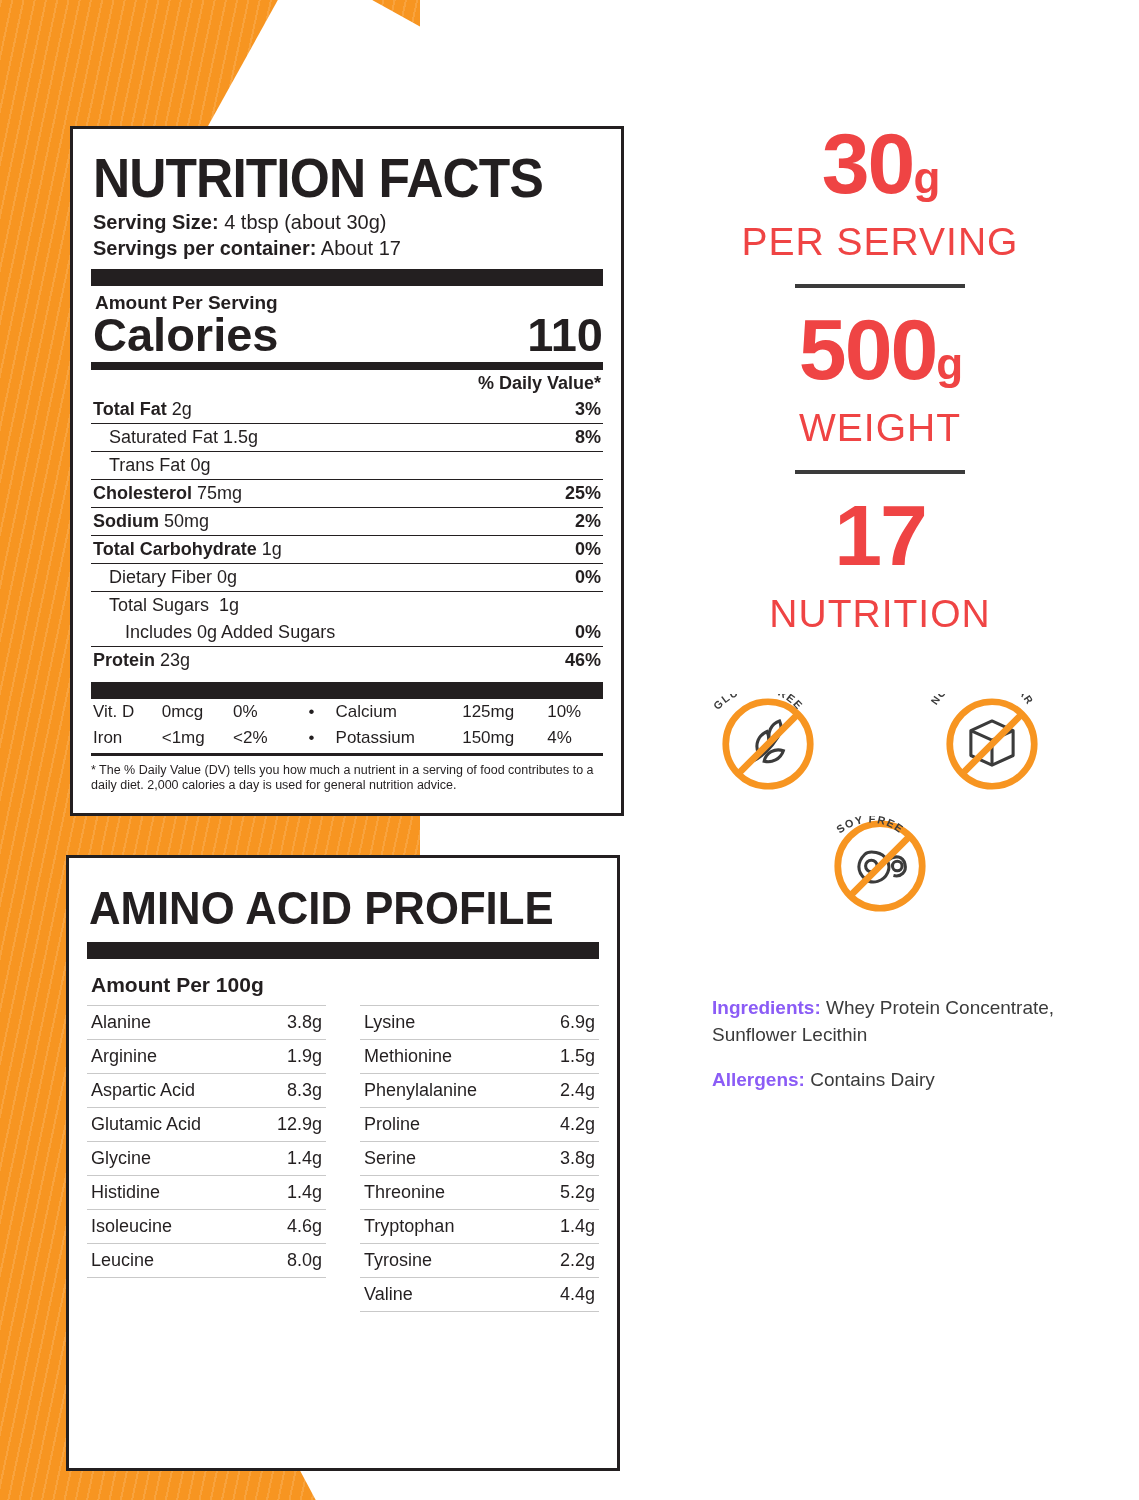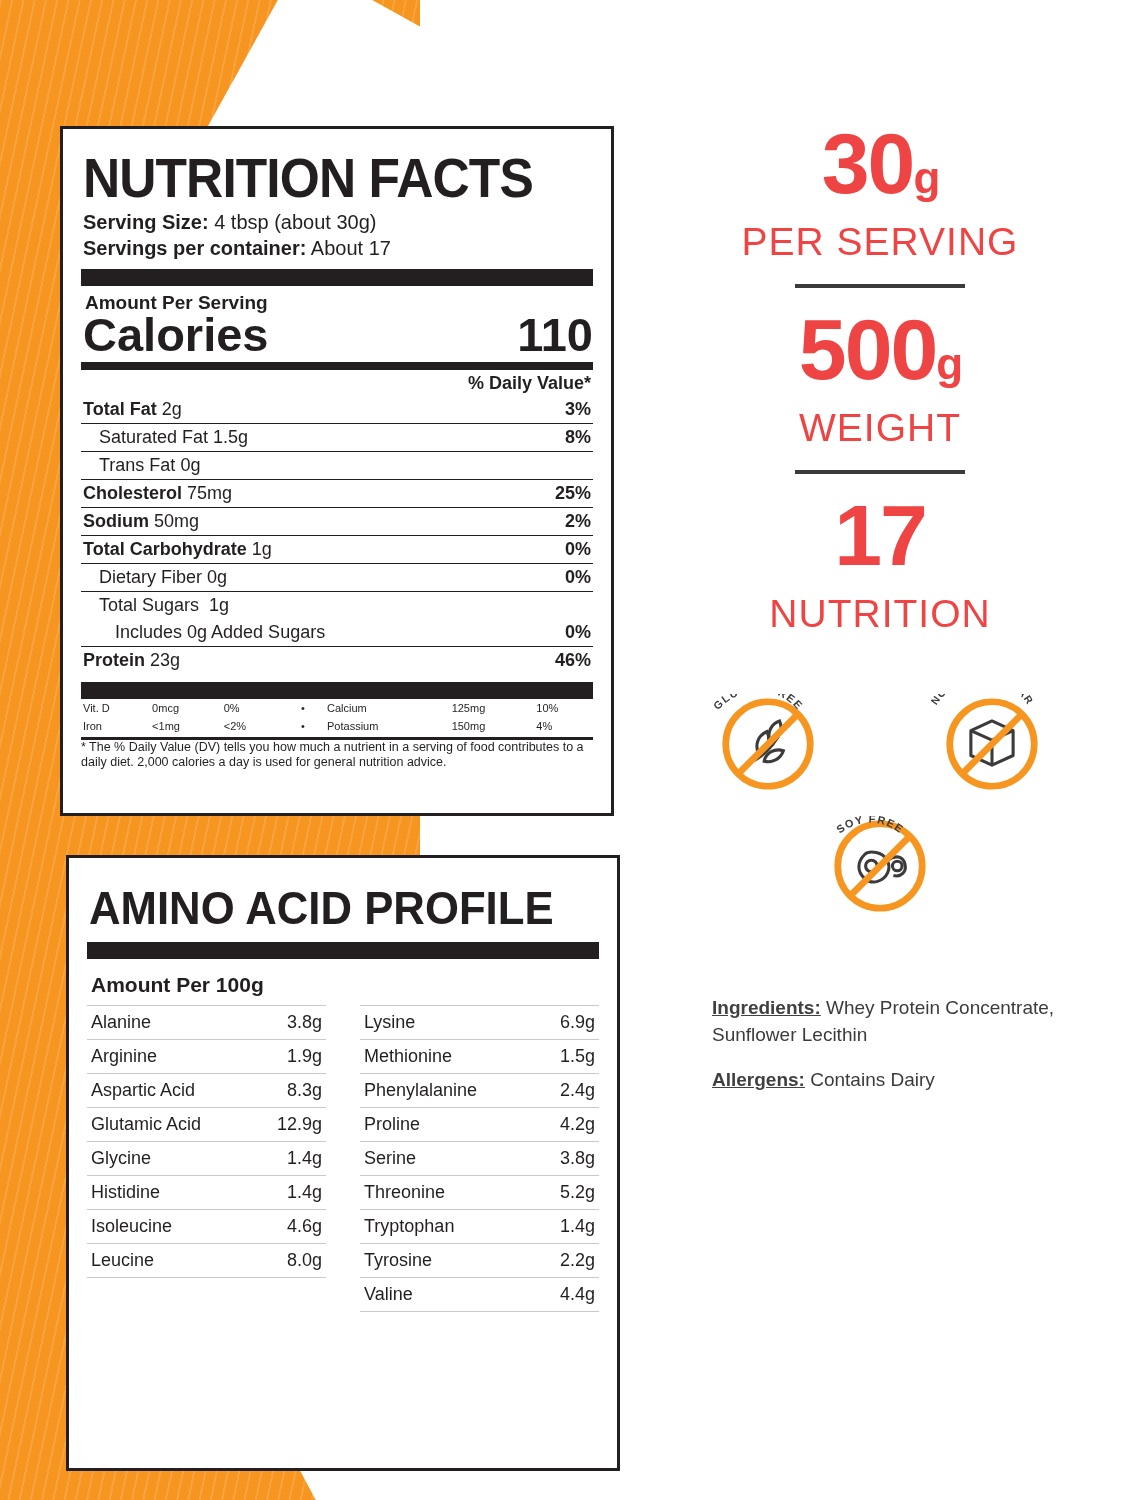--- a/index.html
+++ b/index.html
@@ -39,21 +39,21 @@
     position:absolute;z-index:1;left:420px;top:0;width:719px;height:1500px;background:#ffffff;
   }
 
   .content{position:relative;z-index:5;}
 
   
   .panel{
     position:absolute;background:#ffffff;border:3px solid #231f20;
     box-sizing:border-box;
   }
-  #nutrition-panel{left:60px;top:126px;width:554px;height:690px;padding:14px 18px 10px 18px;}
+  #nutrition-panel{left:70px;top:126px;width:554px;height:690px;padding:14px 18px 10px 18px;}
   #amino-panel{left:66px;top:855px;width:554px;height:616px;padding:16px 18px 12px 18px;}
 
   
   .nf-title{
     font-family:"Liberation Sans Narrow","Liberation Sans",sans-serif;
     font-weight:bold;font-size:56px;line-height:58px;letter-spacing:-1px;
     margin:6px 0 2px 2px;transform:scaleX(0.92);transform-origin:left center;
   }
   .nf-serv{font-size:20px;line-height:26px;margin-left:2px;}
   .nf-serv b{font-weight:bold;}
@@ -67,25 +67,25 @@
 
   .dv-head{text-align:right;font-size:18px;font-weight:bold;padding:3px 2px 2px 0;}
   table.nf{width:100%;border-collapse:collapse;font-size:18px;}
   table.nf td{padding:3px 2px 3px 2px;vertical-align:bottom;}
   table.nf td.pct{text-align:right;font-weight:bold;}
   table.nf tr.line td{border-bottom:1px solid #231f20;}
   .ind1{padding-left:18px !important;}
   .ind2{padding-left:34px !important;}
   .bld{font-weight:bold;}
 
-  table.micro{width:100%;border-collapse:collapse;font-size:11px;}
+  table.micro{width:100%;border-collapse:collapse;font-size:17px;}
   table.micro td{padding:3px 2px;}
   table.micro td.dot{text-align:center;width:40px;}
   .micro-wrap{border-bottom:3px solid #231f20;padding-bottom:2px;}
-  .footnote{font-size:12.5px;line-height:15px;}
+  .footnote{font-size:12.5px;line-height:15px;margin-top:7px;}
 
   
   .aa-title{
     font-family:"Liberation Sans Narrow","Liberation Sans",sans-serif;
     font-weight:bold;font-size:47px;line-height:52px;letter-spacing:0px;
     margin:8px 0 8px 2px;transform:scaleX(0.93);transform-origin:left center;
   }
   .aa-amount{font-size:21px;font-weight:bold;margin:14px 0 8px 4px;}
   .aa-cols{display:flex;gap:34px;margin-top:4px;}
   .aa-col{flex:1;}
@@ -108,21 +108,21 @@
   .badges{margin-top:60px;}
   .badge-row{display:flex;justify-content:center;gap:74px;}
   .badge{width:150px;text-align:center;position:relative;}
   .badge .ring{width:96px;height:96px;margin:0 auto;}
   .badge .cap{
     position:absolute;left:0;right:0;top:-2px;height:40px;pointer-events:none;
   }
   .badge-row2{margin-top:26px;}
 
   .ing{margin-top:80px;padding-left:52px;padding-right:20px;color:#3b3b3b;font-size:19px;line-height:27px;}
-  .ing b{color:#404040;text-decoration:underline;}
+  .ing b{color:#8b5cf6;}
   .ing .block2{margin-top:18px;}
 </style>
 </head>
 <body>
 
 <div class="bg-orange"></div>
 <div class="bg-white-right"></div>
 <div class="bg-cut-top"></div>
 <div class="bg-cut-bottom"></div>
 

